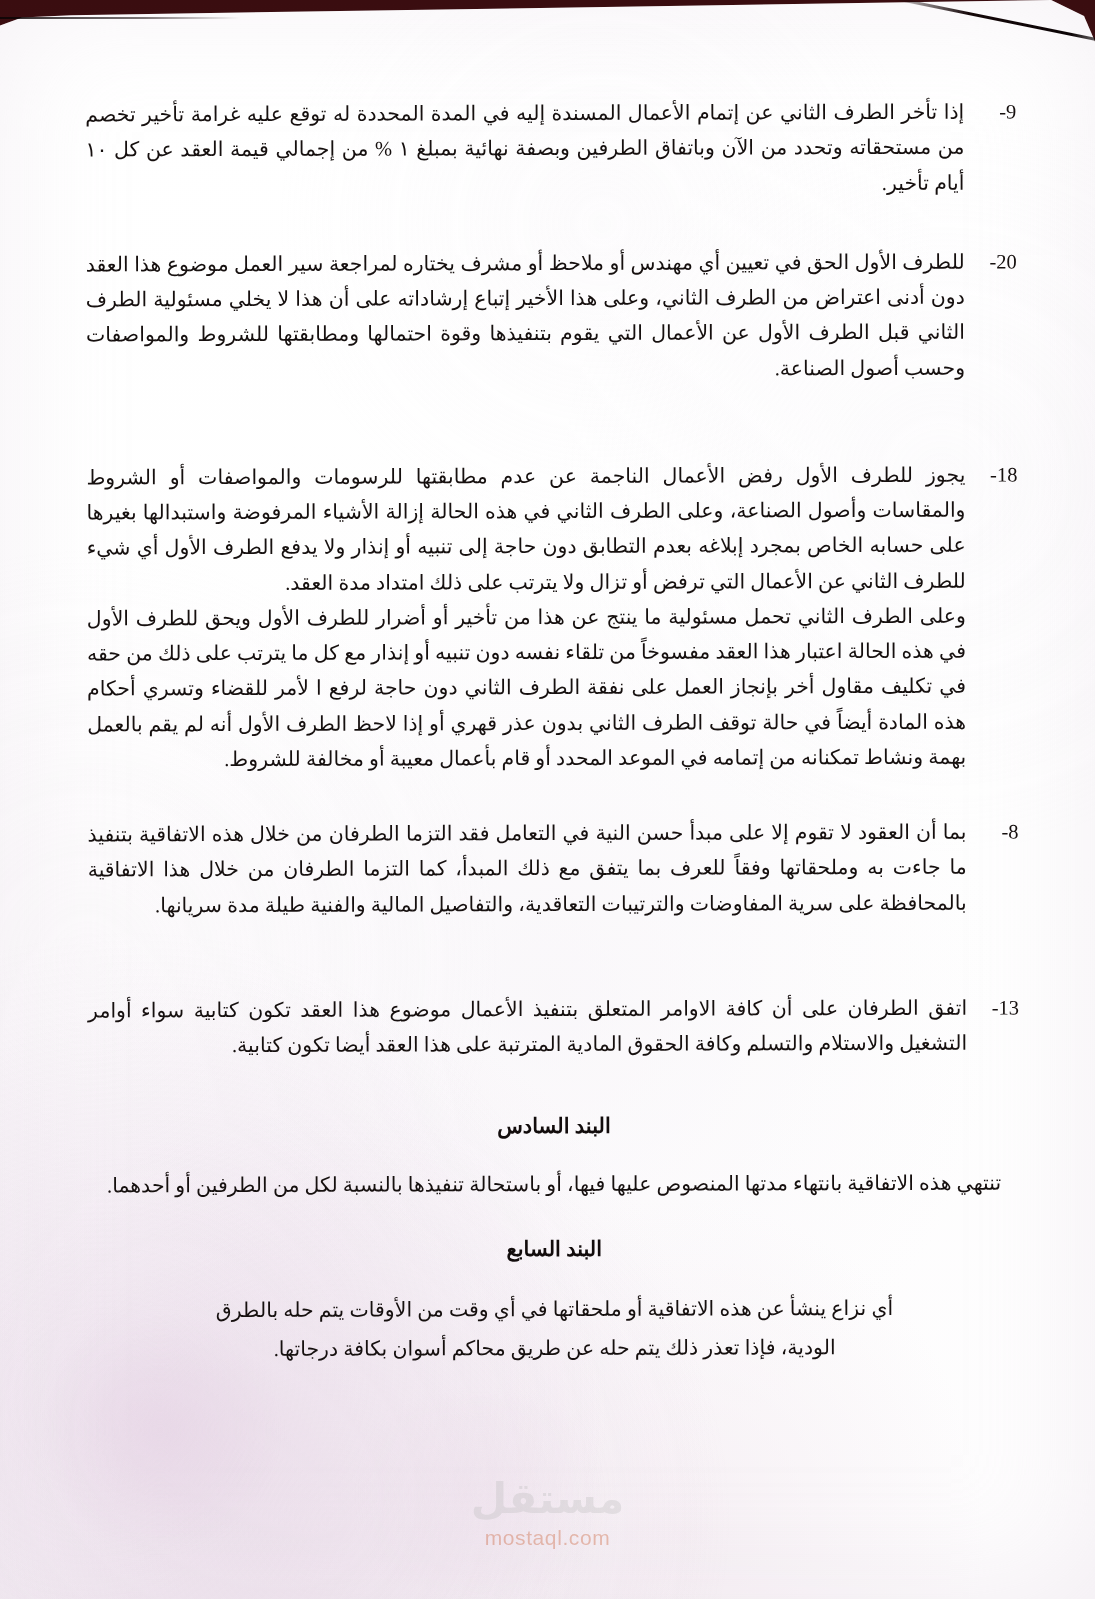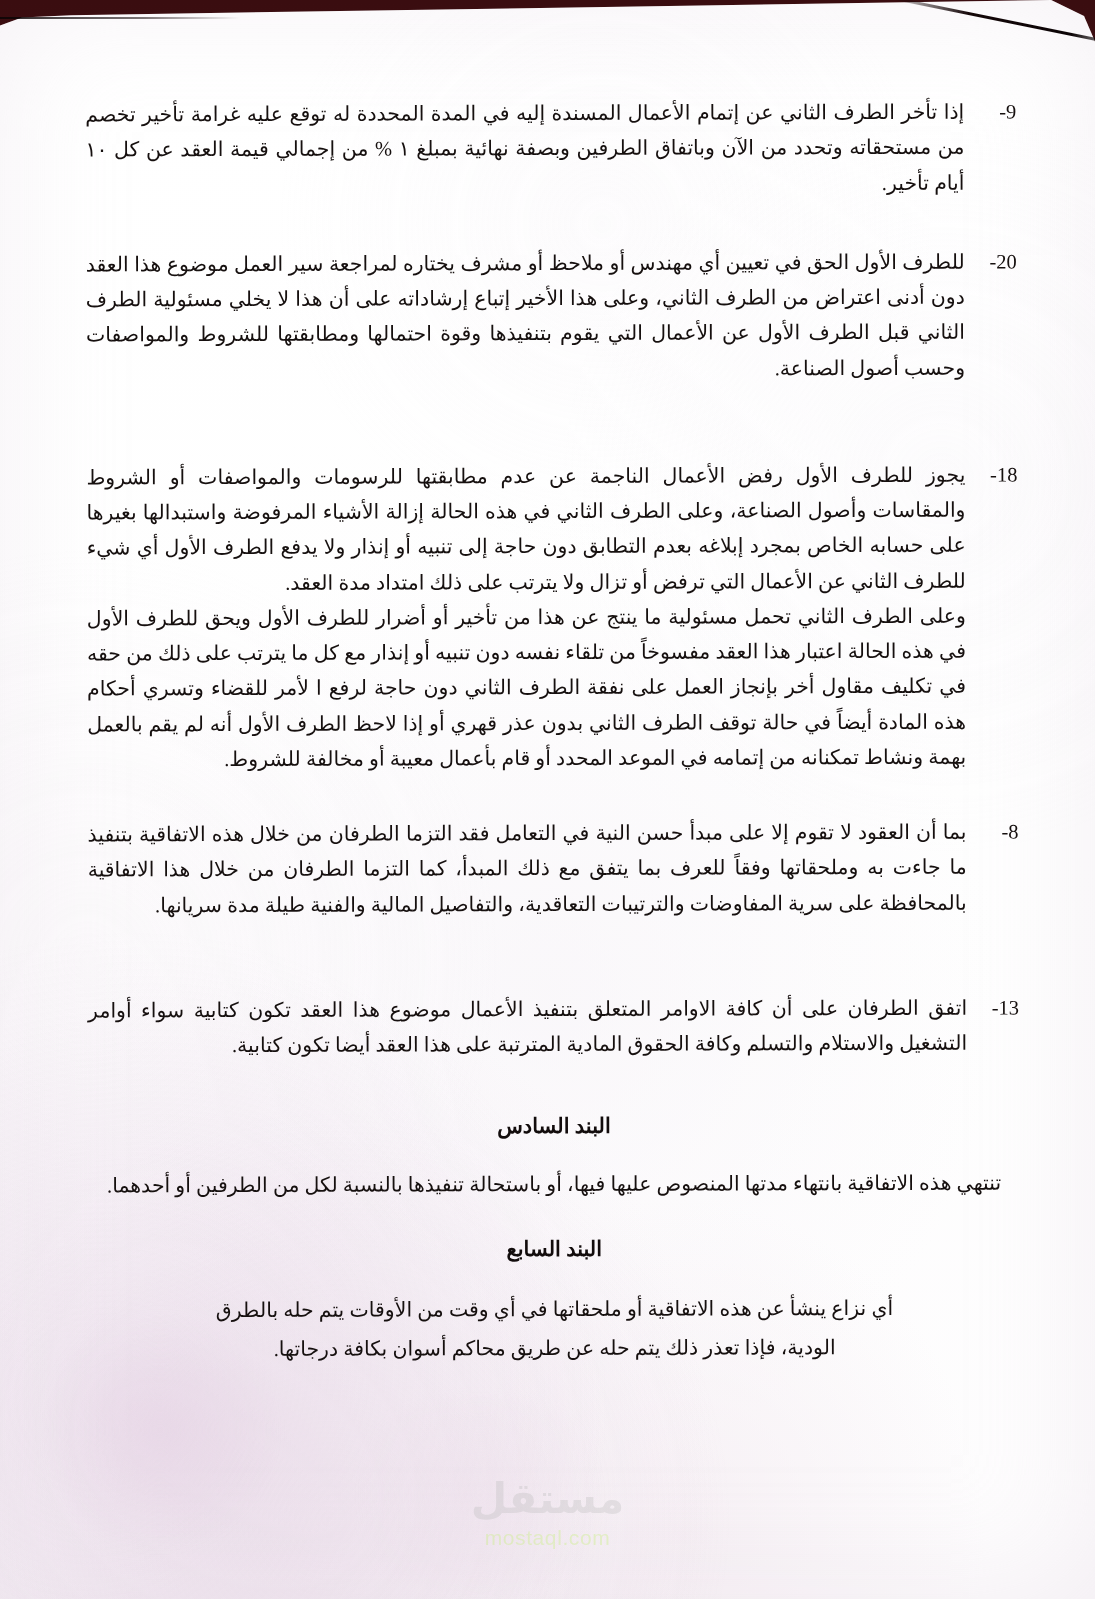--- a/index.html
+++ b/index.html
@@ -175,21 +175,21 @@
     font-size: 42px;
     font-weight: bold;
     color: #b9b9b9;
     letter-spacing: 1px;
     line-height: 1;
     display: block;
   }
   .watermark .mark-en {
     font-family: "Liberation Sans", "DejaVu Sans", sans-serif;
     font-size: 21px;
-    color: #bef264;
+    color: #c2410c;
     letter-spacing: 0.6px;
     display: block;
     margin-top: 6px;
   }
 
   
   .smudge-a, .smudge-b {
     position: absolute;
     pointer-events: none;
     border-radius: 50%;

